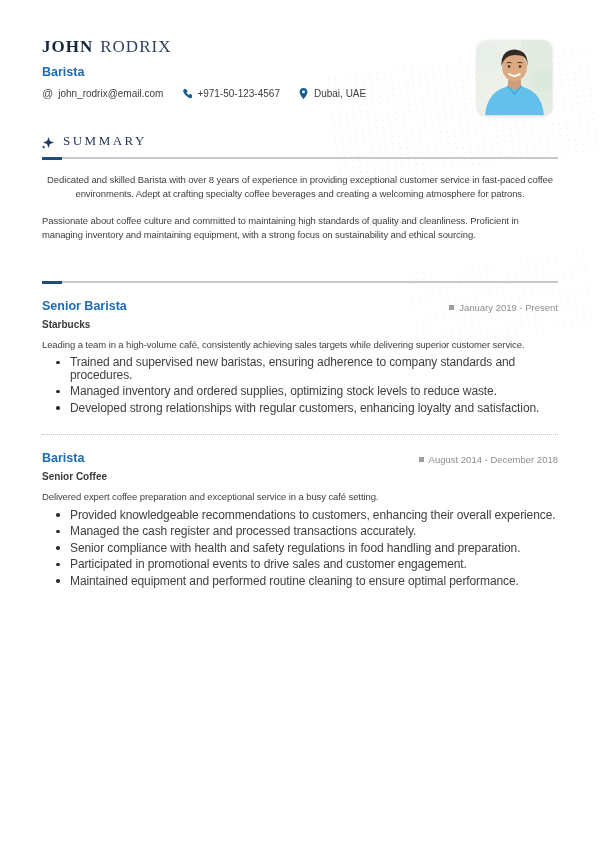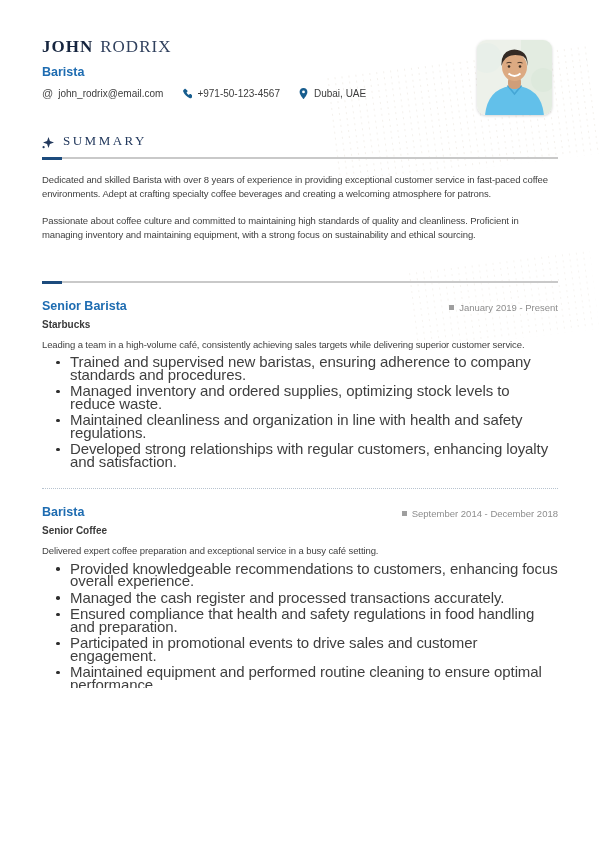--- a/index.html
+++ b/index.html
@@ -34,32 +34,32 @@
   .sec{margin-top:34px;}
   .sec.exp{margin-top:40px;}
   .sec-head{display:flex;align-items:flex-end;gap:9px;}
   .sec-icon{display:inline-block;width:12px;height:12px;}
   .sec-title{font-family:"Liberation Serif",serif;font-size:13px;letter-spacing:2.5px;
              color:#23395d;}
   .rule{margin-top:8px;height:2px;background:#c9c9c9;position:relative;}
   .rule-accent{position:absolute;left:0;top:-0.5px;width:20px;height:3px;background:#1c4b7d;display:block;}
 
   .sec p{margin:14px 0 0;font-size:9.5px;line-height:13.5px;color:#3f3f3f;letter-spacing:-0.1px;}
-  .sec p.first{}
+  .sec p.first{text-align:center;}
 
   
   .entry{margin-top:17px;}
   .entry-top{display:flex;justify-content:space-between;align-items:flex-start;}
   .role{font-size:12.5px;font-weight:700;color:#1e6cb1;line-height:1.1;}
   .dates{display:flex;align-items:center;gap:5px;font-size:9.5px;color:#8d8d8d;margin-top:2px;}
   .sq{width:5px;height:5px;background:#9f9f9f;display:inline-block;flex:0 0 auto;}
   .company{margin-top:5px;font-size:10px;font-weight:700;color:#3a3a3a;}
   p.lead{margin-top:8px;}
   ul.blist{margin:5px 0 0;padding:0;list-style:none;}
-  ul.blist li{position:relative;padding-left:28px;margin-top:4px;font-size:15px;
+  ul.blist li{position:relative;padding-left:28px;margin-top:4px;font-size:12px;
               line-height:12.5px;color:#3f3f3f;letter-spacing:-0.1px;}
   ul.blist li::before{content:"";position:absolute;left:14px;top:4.5px;width:3.5px;height:3.5px;
               border-radius:50%;background:#2e2e2e;}
   .dotted-divider{margin-top:20px;border-top:1.5px dotted #b7c3cf;height:0;}
 </style>
 </head>
 <body>
 
 <div class="page">
   <div class="watermark wm1"></div>
@@ -138,41 +138,40 @@
           <span class="dates">
             <span class="sq"></span>
             <span>January 2019 - Present</span>
           </span>
         </div>
         <div class="company">Starbucks</div>
         <p class="lead">Leading a team in a high-volume café, consistently achieving sales targets while delivering superior customer service.</p>
         <ul class="blist">
           <li>Trained and supervised new baristas, ensuring adherence to company standards and procedures.</li>
           <li>Managed inventory and ordered supplies, optimizing stock levels to reduce waste.</li>
-          <li>Maintained cleanliness and organization in line with health and safety regulations.</li>
           <li>Developed strong relationships with regular customers, enhancing loyalty and satisfaction.</li>
         </ul>
       </article>
 
       <div class="dotted-divider"></div>
 
       <article class="entry">
         <div class="entry-top">
           <span class="role">Barista</span>
           <span class="dates">
             <span class="sq"></span>
-            <span>September 2014 - December 2018</span>
+            <span>August 2014 - December 2018</span>
           </span>
         </div>
         <div class="company">Senior Coffee</div>
         <p class="lead">Delivered expert coffee preparation and exceptional service in a busy café setting.</p>
         <ul class="blist">
-          <li>Provided knowledgeable recommendations to customers, enhancing focus overall experience.</li>
+          <li>Provided knowledgeable recommendations to customers, enhancing their overall experience.</li>
           <li>Managed the cash register and processed transactions accurately.</li>
-          <li>Ensured compliance that health and safety regulations in food handling and preparation.</li>
+          <li>Senior compliance with health and safety regulations in food handling and preparation.</li>
           <li>Participated in promotional events to drive sales and customer engagement.</li>
           <li>Maintained equipment and performed routine cleaning to ensure optimal performance.</li>
         </ul>
       </article>
     </section>
 
   </div>
 </div>
 
 </body></html>

